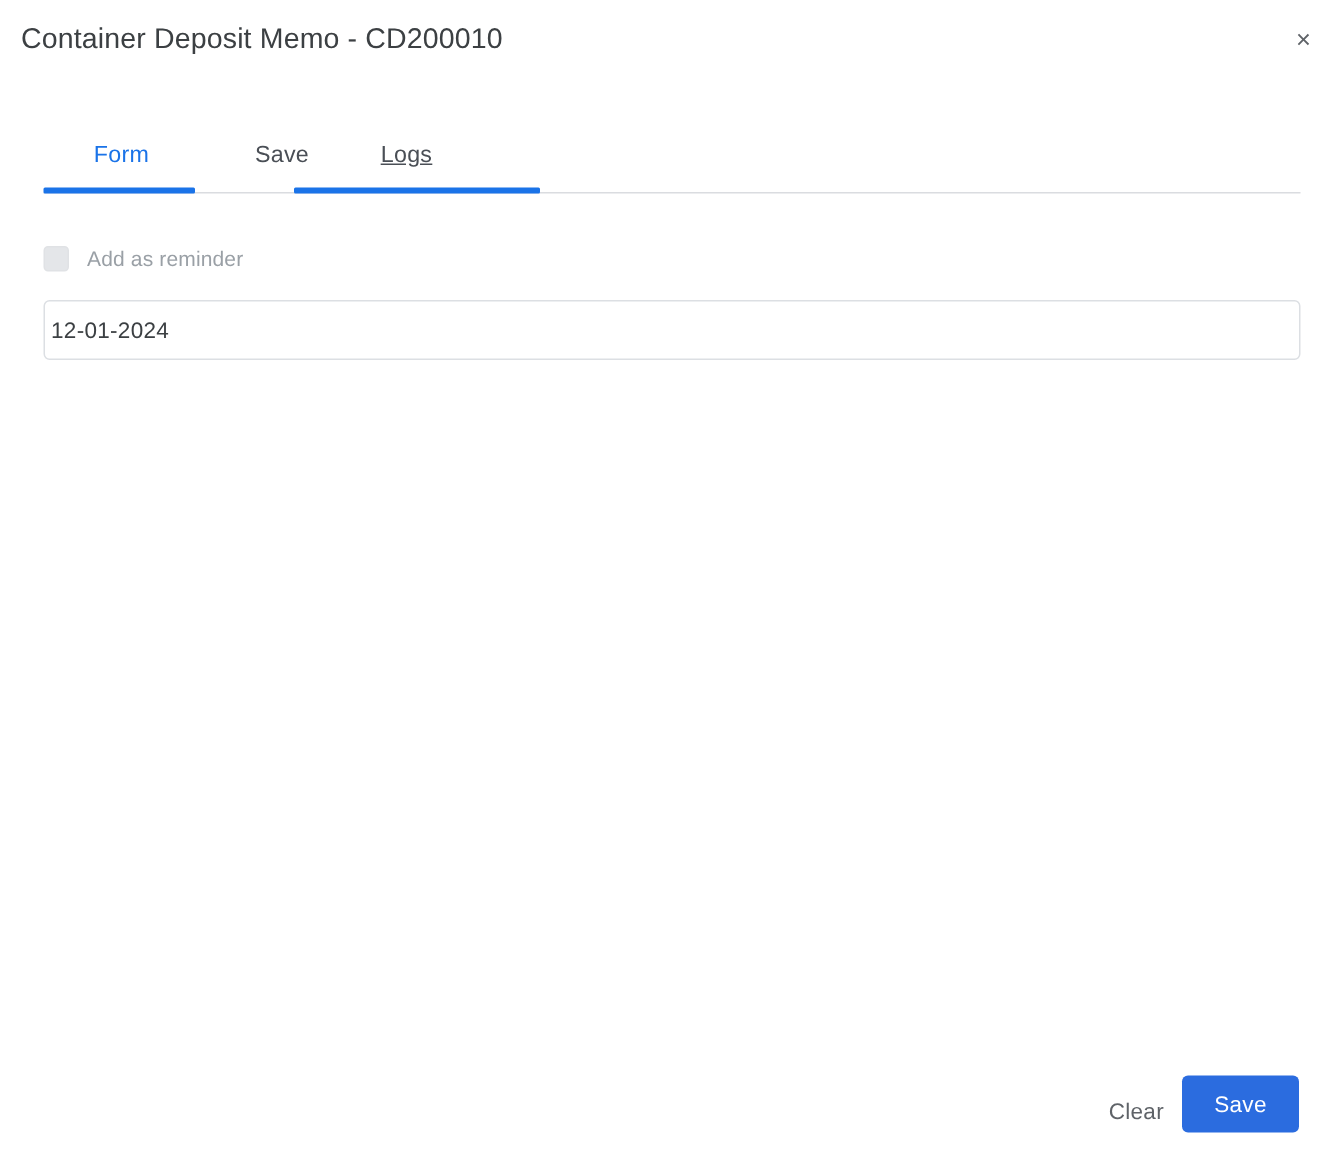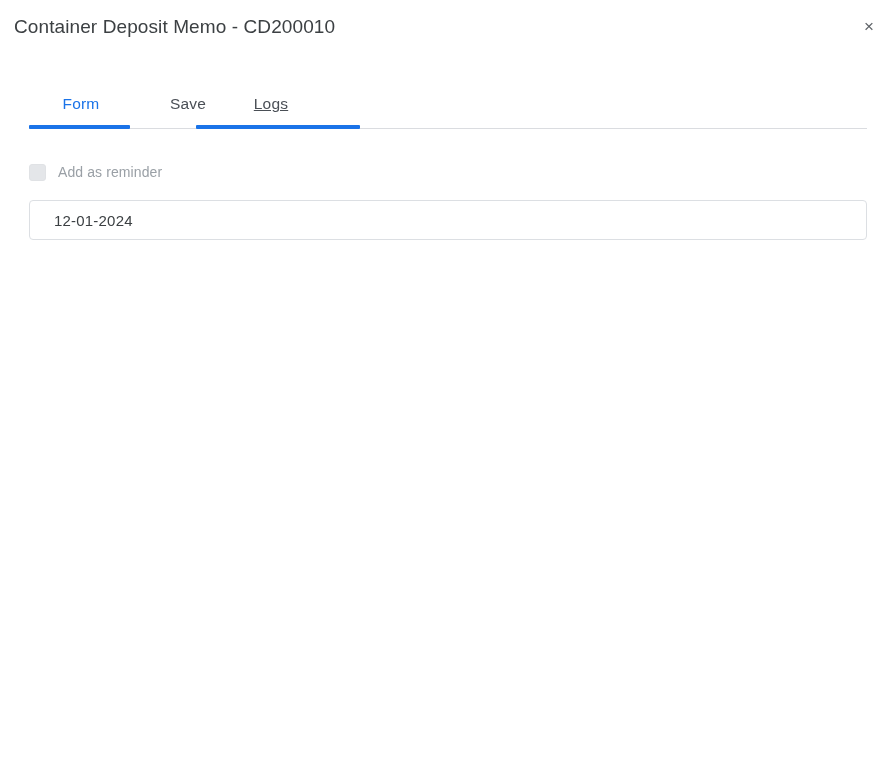--- a/index.html
+++ b/index.html
@@ -158,21 +158,21 @@
     vertical-align: baseline;
   }
 
   .text-input {
     width: 838px;
     height: 40px;
     box-sizing: border-box;
     border: 1px solid #dcdfe3;
     border-radius: 4px;
     background: #ffffff;
-    padding: 0 24px;
+    padding: 0 4px;
     font-size: 15px;
     color: #3c4043;
     font-family: "Liberation Sans", sans-serif;
     outline: none;
     letter-spacing: 0.2px;
   }
 
   .field-group-date { margin-bottom: 22px; }
 
   .textarea-holder { position: relative; width: 838px; }
@@ -269,14 +269,18 @@
       <span class="checkbox-label">Add as reminder</span>
     </div>
 
     <div class="field-group-date">
       <input class="text-input" type="text" value="12-01-2024" style="">
     </div>
 
 
   </div>
 
+  <div class="dialog-footer">
+    <button class="btn-clear">Clear</button>
+    <button class="btn-save">Save</button>
+  </div>
 
 </div>
 
 </body></html>

